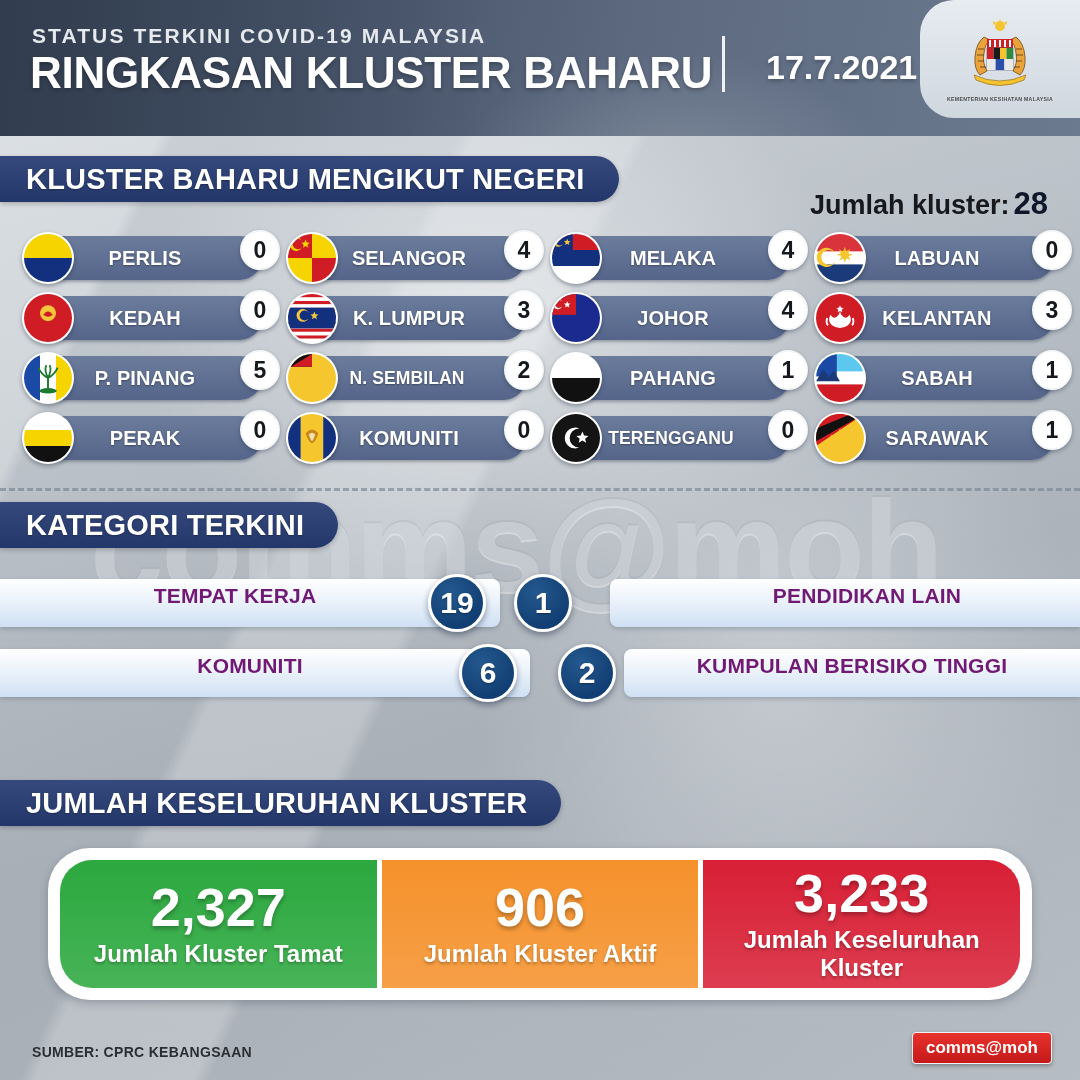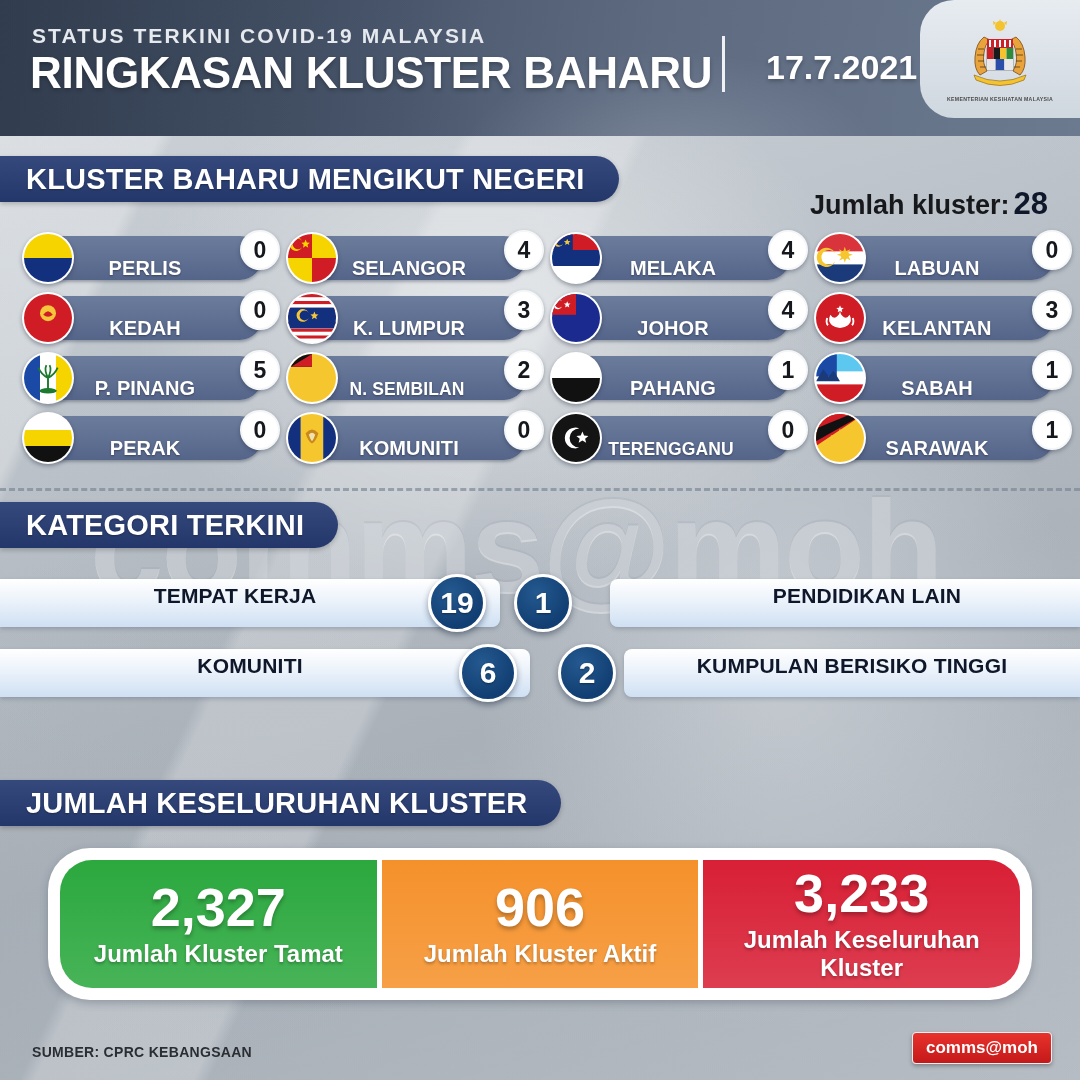--- a/index.html
+++ b/index.html
@@ -101,21 +101,21 @@
 
   .grid{ position:absolute; left:14px; top:228px; width:1056px; }
   .grow{ display:flex; height:60px; align-items:center; }
   .cell{ position:relative; width:264px; height:60px; }
 
   .pill{
     position:absolute; left:26px; top:8px; width:222px; height:44px;
     background:linear-gradient(180deg,#6c7c9c,#55658a);
     border-radius:22px;
     box-shadow:0 2px 3px rgba(40,50,70,.35);
-    display:flex; align-items:flex-end;
+    display:flex; align-items:center;
   }
   .pill .nm{
     flex:1; text-align:center; color:#fff;
     font-size:20px; font-weight:bold; letter-spacing:.1px;
     text-shadow:0 1px 2px rgba(0,0,0,.35);
     padding-left:22px; padding-right:34px;
     white-space:nowrap;
   }
   .pill.long .nm{ font-size:17.5px; padding-left:14px; padding-right:30px; }
   .num{
@@ -148,21 +148,21 @@
   .catrow{ position:relative; height:62px; }
   .catbar{
     position:absolute; height:48px; top:7px;
     background:linear-gradient(180deg,#ffffff 0%,#eef4fb 40%,#cfe0f3 100%);
     box-shadow:0 2px 4px rgba(60,75,95,.28);
   }
   .catbar.left{ left:0; border-top-right-radius:8px; border-bottom-right-radius:8px; }
   .catbar.right{ right:0; border-top-left-radius:8px; border-bottom-left-radius:8px; }
   .catlabel{
     position:absolute; top:0; height:48px; display:flex; align-items:center;
-    color:#0f172a; font-size:21px; font-weight:bold; letter-spacing:.2px;
+    color:#701a75; font-size:21px; font-weight:bold; letter-spacing:.2px;
   }
   .catcircle{
     position:absolute; width:58px; height:58px; border-radius:50%;
     background:radial-gradient(circle at 38% 30%, #24598f, #123f73 70%);
     border:3px solid #ffffff;
     box-shadow:0 3px 6px rgba(20,35,60,.45);
     display:flex; align-items:center; justify-content:center;
     color:#fff; font-size:30px; font-weight:bold;
     text-shadow:0 1px 2px rgba(0,0,0,.35);
     z-index:4;

